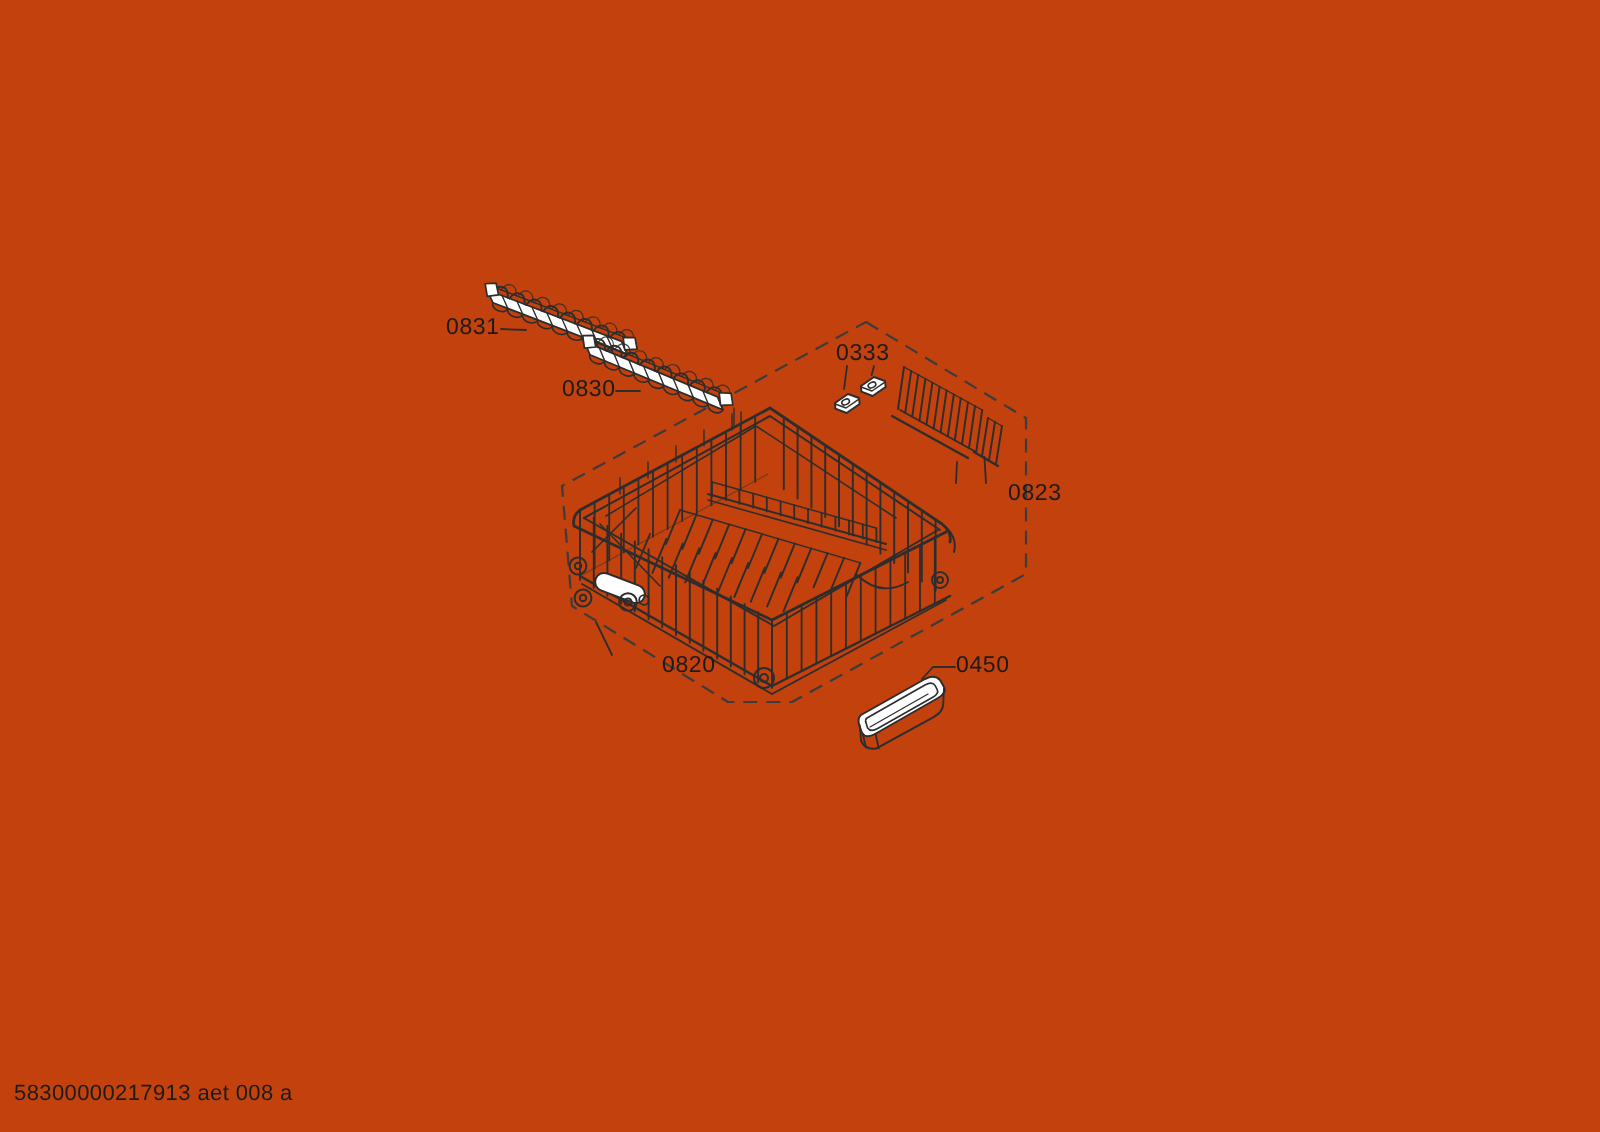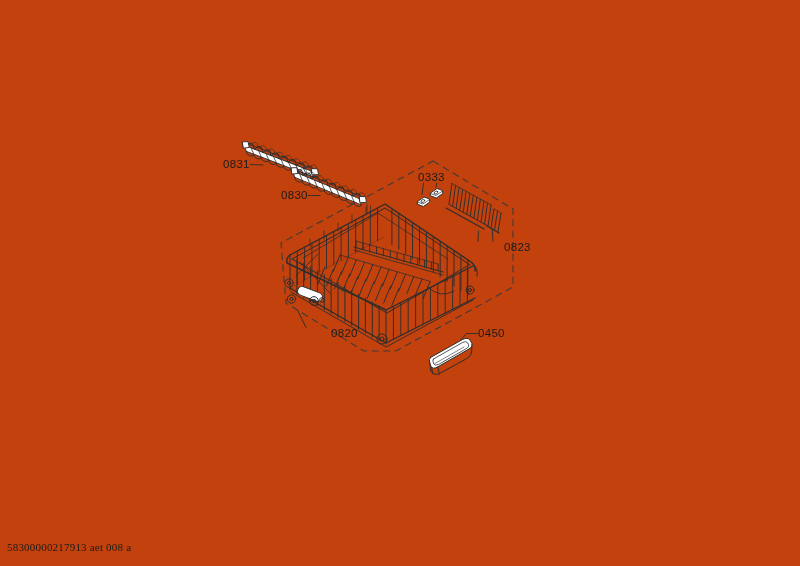--- a/index.html
+++ b/index.html
@@ -39,21 +39,21 @@
   .lbl-0823 { left: 504px; top: 241px; }
   .lbl-0820 { left: 291px; top: 327px; margin-left: 40px; }
   .lbl-0810 { left: 478px; top: 327px; }
   .footer-code {
     position: absolute;
     left: 7px;
     top: 541px;
     font-size: 11px;
     color: #1c1c1c;
     letter-spacing: 0.2px;
-    font-family: Liberation Serif, serif;
+    font-family: Liberation Sans, sans-serif;
   }
 </style>
 </head>
 <body>
 
 <div class="page">
 
   <div class="canvas-wrap">
     <svg width="800" height="566" viewBox="0 0 800 566" xmlns="http://www.w3.org/2000/svg" fill="none" stroke="#2d2d2d" stroke-linecap="round" stroke-linejoin="round">
 

